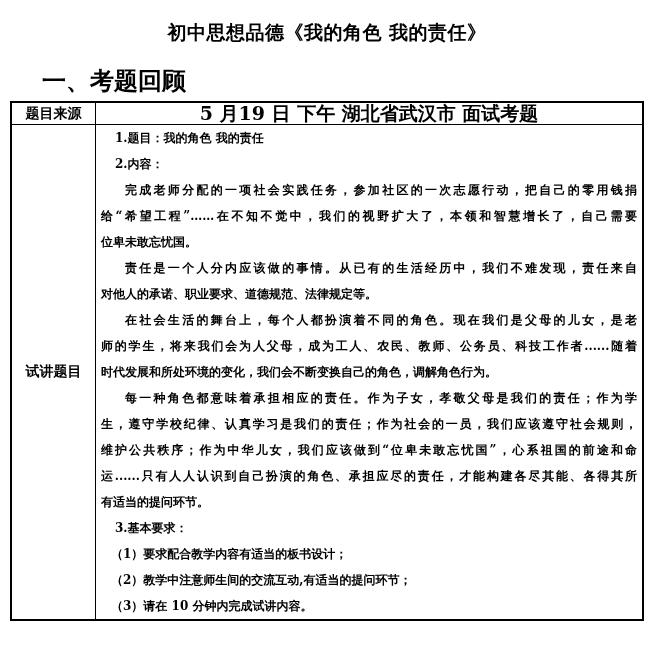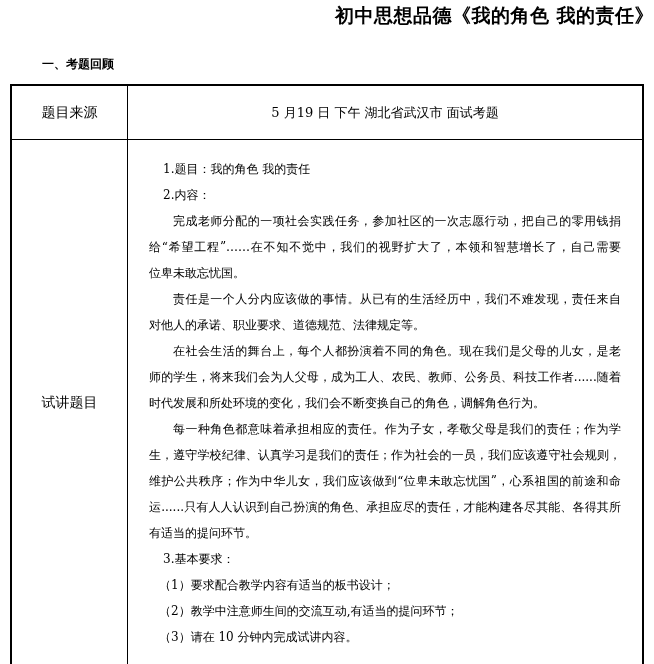--- a/index.html
+++ b/index.html
@@ -7,53 +7,54 @@
     padding: 0;
     background: #ffffff;
     color: #000000;
     width: 654px;
     height: 664px;
     overflow: hidden;
     font-family: "DejaVu Serif", serif;
   }
   .page { width: 654px; }
   .title {
-    margin-top: 2px;
-    text-align: right;
+    margin-top: 19px;
+    text-align: center;
     font-size: 19px;
     font-weight: bold;
     line-height: 26px;
     letter-spacing: 0.5px;
   }
   .section-heading {
     margin: 24px 0 1px 42px;
-    font-size: 12px;
+    font-size: 24px;
     font-weight: bold;
     line-height: 24px;
   }
   table.exam {
     border-collapse: collapse;
     table-layout: fixed;
     width: 634px;
     margin: 8px 0 0 10px;
     border: 2px solid #000000;
   }
   table.exam td {
     border: 1px solid #000000;
     vertical-align: middle;
-    padding: 16px;
+    padding: 0;
+    font-weight: bold;
   }
   .label-cell {
     width: 83px;
     text-align: center;
     font-size: 14px;
   }
   .value-cell {
     text-align: center;
-    font-size: 13px;
+    font-size: 19px;
     height: 21px;
     line-height: 21px;
   }
   .content-cell { vertical-align: top; }
   .line {
     line-height: 26px;
     font-size: 12px;
     padding: 0 5px;
     overflow: hidden;
   }

